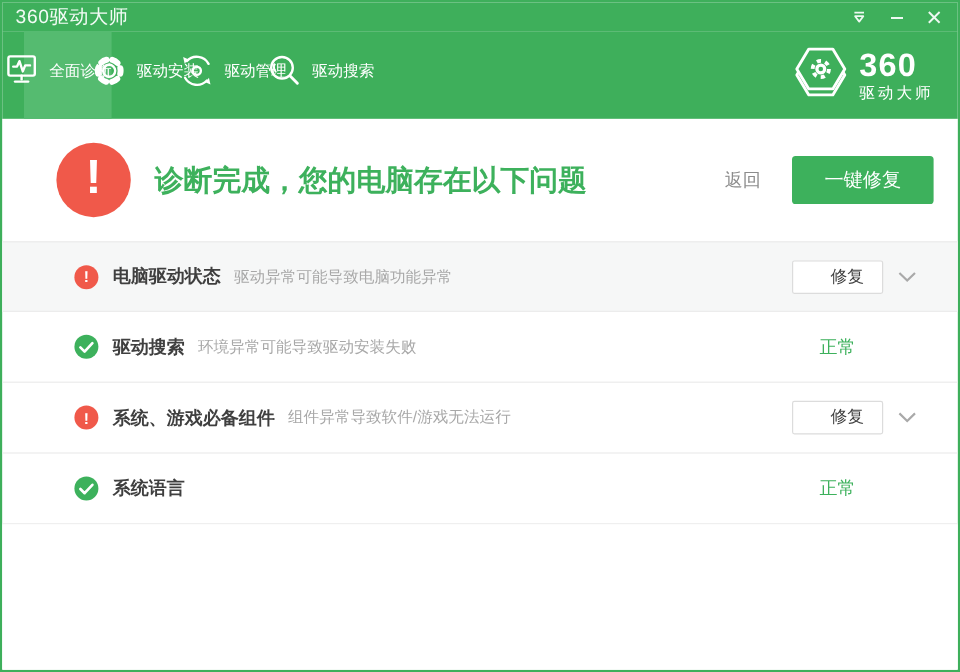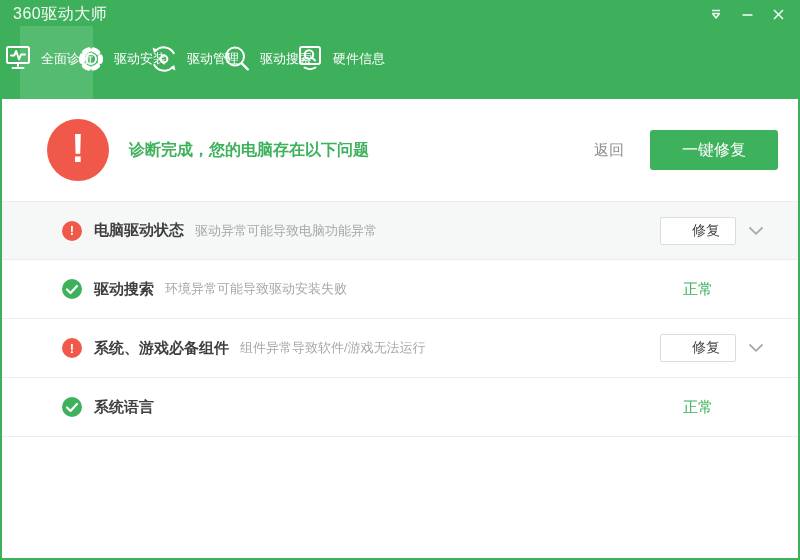--- a/index.html
+++ b/index.html
@@ -26,23 +26,23 @@
   .logo{position:absolute; right:20px; top:50%; transform:translateY(-50%); display:flex; align-items:center; gap:8px;}
   .logo-text{color:#fff; line-height:1;}
   .logo-text .brand{font-size:27px; font-weight:800; letter-spacing:1px; display:block;}
   .logo-text .product{font-size:13px; letter-spacing:2.5px; display:block; margin-top:2px;}
 
   
   .content{flex:1 1 auto; background:#fff; display:flex; flex-direction:column;}
   .summary{height:102px; display:flex; align-items:center; padding:0 20px 0 45px; flex:0 0 auto;}
   .big-alert{width:62px; height:62px; border-radius:50%; background:var(--red); color:#fff; display:flex; align-items:center; justify-content:center; font-size:40px; font-weight:700; flex:0 0 auto;}
   .big-alert .bang{transform:translateY(-2px);}
-  .summary h1{font-size:16px; font-weight:700; color:var(--accent); margin-left:20px; white-space:nowrap;}
+  .summary h1{font-size:24px; font-weight:700; color:var(--accent); margin-left:20px; white-space:nowrap;}
   .back{margin-left:auto; margin-right:26px; color:var(--back-gray); font-size:15px; cursor:pointer;}
-  .fix-all{width:128px; height:40px; background:var(--accent); color:#fff; font-size:16px; border:none; border-radius:3px; cursor:pointer; flex:0 0 auto;}
+  .fix-all{width:118px; height:40px; background:var(--accent); color:#fff; font-size:16px; border:none; border-radius:3px; cursor:pointer; flex:0 0 auto;}
 
   
   .row{height:59px; display:flex; align-items:center; padding-left:60px; border-bottom:1px solid var(--border); flex:0 0 auto;}
   .row.alt{background:var(--row-alt); border-top:1px solid var(--border);}
   .status-ico{width:20px; height:20px; border-radius:50%; display:flex; align-items:center; justify-content:center; flex:0 0 auto;}
   .status-ico.problem{background:var(--red); color:#fff; font-size:13px; font-weight:700;}
   .status-ico.ok{background:var(--accent);}
   .row .name{font-size:15px; font-weight:700; color:var(--text-dark); margin-left:12px; white-space:nowrap;font-family:Liberation Mono, monospace;}
   .row .desc{font-size:13px; color:var(--text-gray); margin-left:11px; white-space:nowrap;}
   .row .right{margin-left:auto; display:flex; align-items:center; gap:12px; padding-right:34px;}
@@ -120,32 +120,36 @@
       <span>
         <svg width="34" height="34" viewBox="0 0 34 34" fill="none" stroke="#fff" stroke-width="2" stroke-linecap="round">
           <circle cx="15" cy="14.5" r="9"></circle>
           <path d="M9.8 17.8 A7 7 0 0 1 8.6 11.5" stroke-width="1.6"></path>
           <line x1="21.8" y1="21.3" x2="27.8" y2="27.3" stroke-width="2.4"></line>
         </svg>
       </span>
       <span class="lbl">驱动搜索</span>
     </div>
 
-    <div class="nav-item">
-      <span>
-        <svg width="34" height="34" viewBox="0 0 34 34" fill="none" stroke="#fff" stroke-width="2" stroke-linecap="round" stroke-linejoin="round">
-          <rect x="7" y="5" width="20" height="17" rx="2"></rect>
-          <circle cx="16" cy="12.5" r="4.2"></circle>
-          <line x1="19.2" y1="15.7" x2="22" y2="18.5"></line>
-          <path d="M11.5 25.5 Q17 28.8 22.5 25.5"></path>
-        </svg>
-      </span>
-      <span class="lbl">硬件信息</span>
-    </div>
-
+
+    <div class="logo">
+      <span>
+        <svg width="46" height="48" viewBox="0 0 46 48">
+          <path d="M12 9.4 L32 9.4 L42 26 L32 42.6 L12 42.6 L2 26 Z" fill="none" stroke="#fff" stroke-width="2.4" stroke-linejoin="round"></path>
+          <path d="M12 4.4 L32 4.4 L42 21 L32 37.6 L12 37.6 L2 21 Z" fill="#3eaf5b" stroke="#fff" stroke-width="2.4" stroke-linejoin="round"></path>
+          <circle cx="22" cy="21" r="6.8" fill="none" stroke="#fff" stroke-width="3.2" stroke-dasharray="3.56 3.56"></circle>
+          <circle cx="22" cy="21" r="4.6" fill="#fff"></circle>
+          <circle cx="22" cy="21" r="1.9" fill="#3eaf5b"></circle>
+        </svg>
+      </span>
+      <span class="logo-text">
+        <span class="brand">360</span>
+        <span class="product">驱动大师</span>
+      </span>
+    </div>
   </div>
 
   <div class="content">
 
     <div class="summary">
       <div class="big-alert">
         <span class="bang">!</span>
       </div>
       <h1>诊断完成，您的电脑存在以下问题</h1>
       <span class="back">返回</span>

